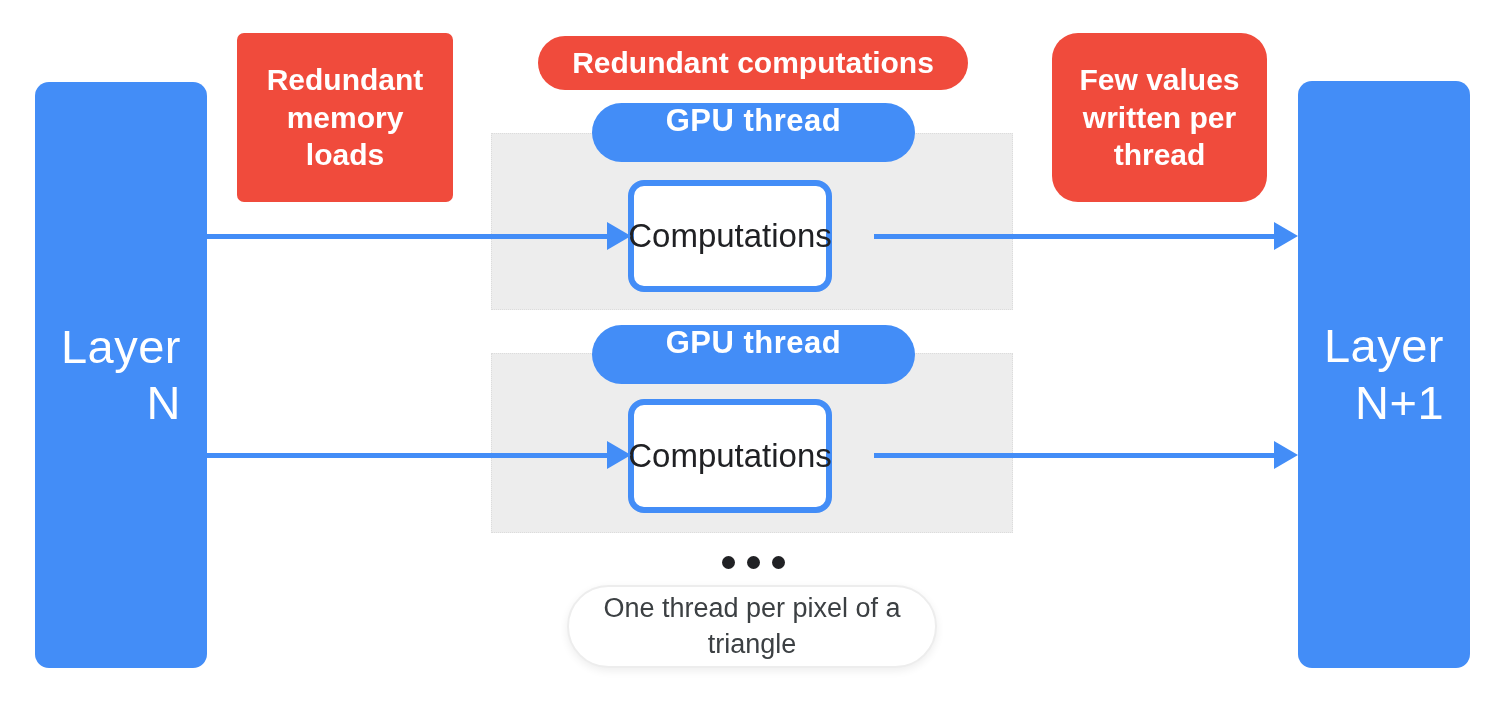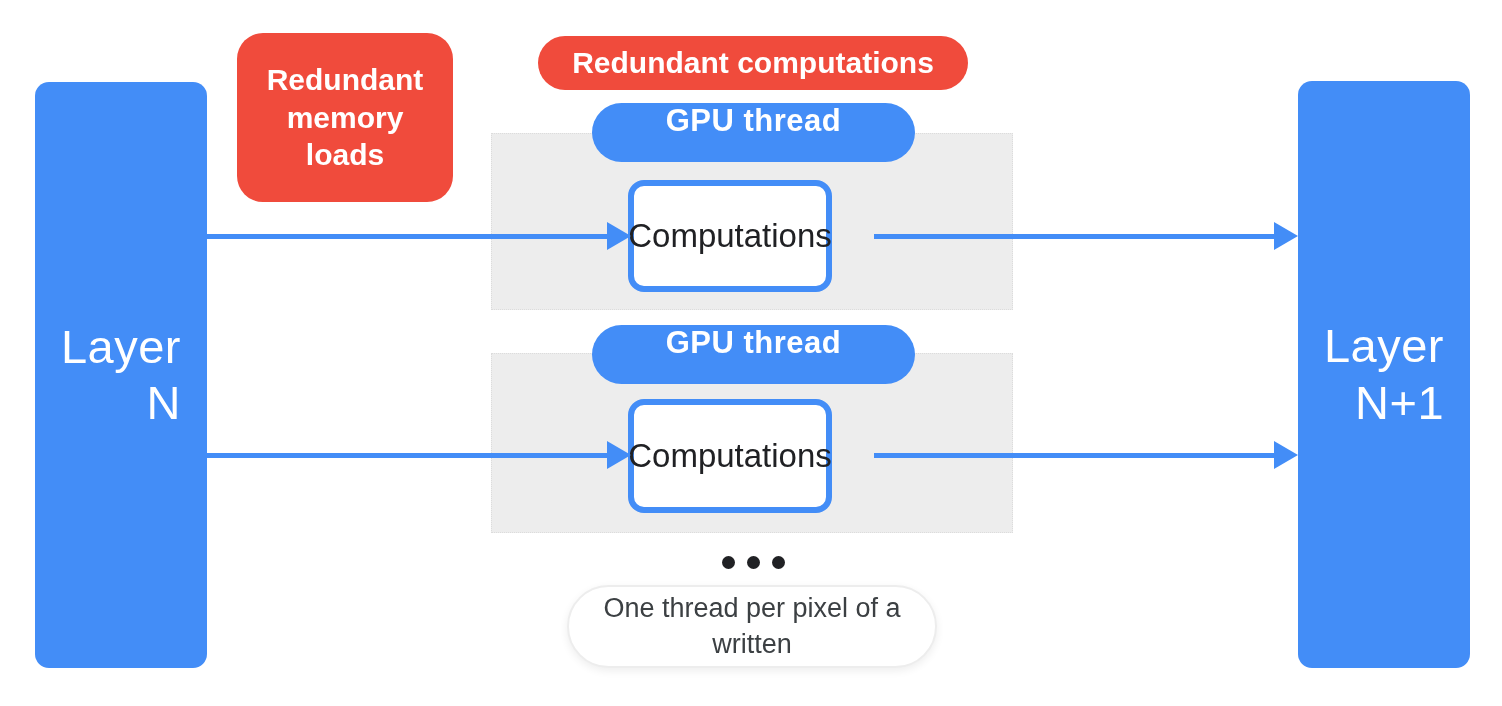--- a/index.html
+++ b/index.html
@@ -35,21 +35,21 @@
     background: #F04B3C;
     color: #ffffff;
     font-weight: bold;
     display: flex;
     align-items: center;
     justify-content: center;
     text-align: center;
     font-size: 30px;
     line-height: 1.26;
   }
-  .red-left   { left: 237px;  top: 33px; width: 216px; height: 169px; border-radius: 26px; padding: 0 14px; }
+  .red-left   { left: 237px;  top: 33px; width: 216px; height: 169px; border-radius: 7px; padding: 0 14px; }
   .red-center { left: 538px;  top: 36px; width: 430px; height: 54px;  border-radius: 27px; white-space: nowrap; }
   .red-right  { left: 1052px; top: 33px; width: 215px; height: 169px; border-radius: 26px; padding: 0 10px; }
 
   
   .thread-panel {
     background: #EDEDED;
     border: 1px dotted #dcdcdc;
     left: 491px;
     width: 522px;
   }
@@ -144,20 +144,23 @@
     <span>Layer
 N+1</span>
   </div>
 
   <div class="abs red-note red-left">
     <span>Redundant memory loads</span>
   </div>
   <div class="abs red-note red-center">
     <span>Redundant computations</span>
   </div>
+  <div class="abs red-note red-right">
+    <span>Few values written per thread</span>
+  </div>
 
   <div class="abs thread-panel panel-1"></div>
   <div class="abs gpu-pill pill-1">
     <span>GPU thread</span>
   </div>
   <div class="abs comp-box comp-1">
     <span>Computations</span>
   </div>
 
   <div class="abs thread-panel panel-2"></div>
@@ -178,16 +181,16 @@
   <div class="abs arrow-line line-b row2-line"></div>
   <div class="abs arrow-head head-b row2-head"></div>
 
   <div class="abs dots">
     <div class="dot"></div>
     <div class="dot"></div>
     <div class="dot"></div>
   </div>
 
   <div class="abs footnote-pill">
-    <span>One thread per pixel of a written</span>
+    <span>One thread per pixel of a triangle</span>
   </div>
 
 </div>
 
 </body></html>

